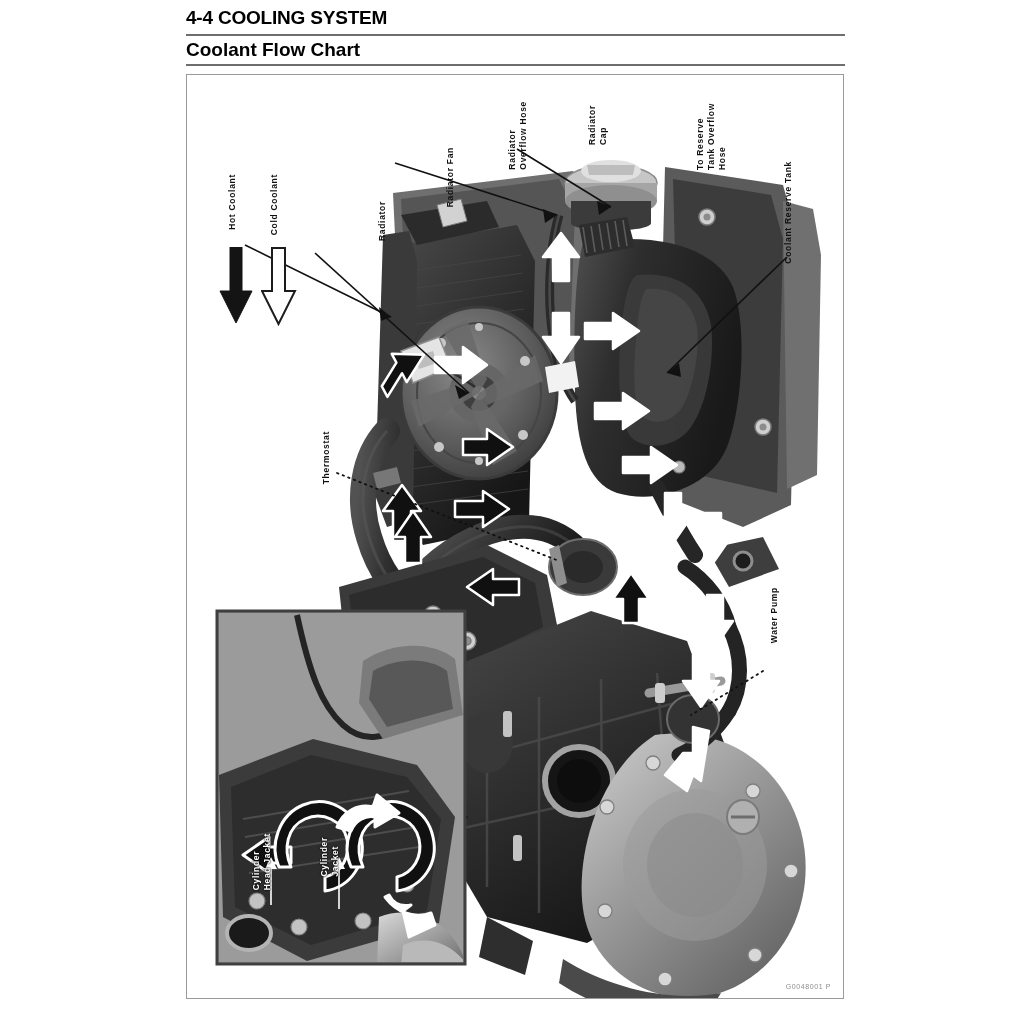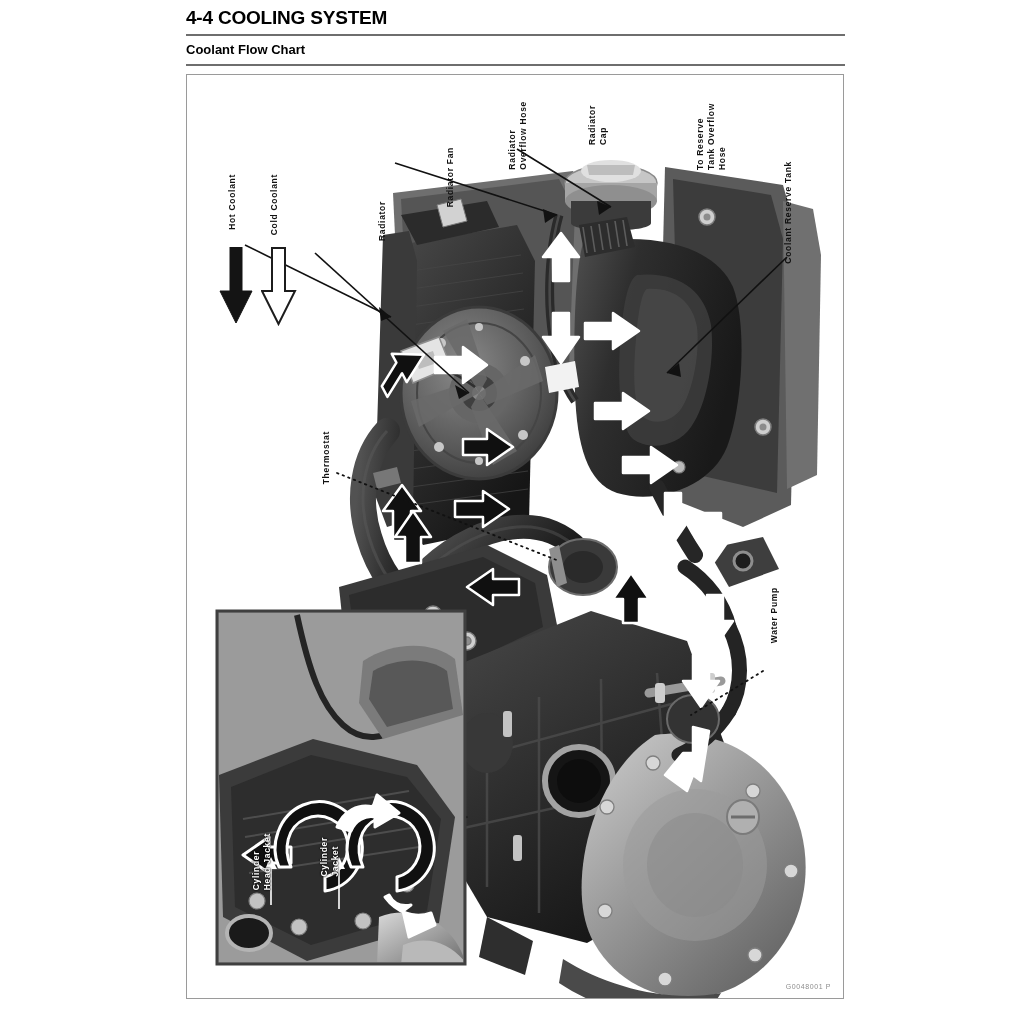--- a/index.html
+++ b/index.html
@@ -32,21 +32,21 @@
     line-height: 24px;
     margin: 0 0 4px 0;
     white-space: nowrap;
   }
   .rule {
     height: 2px;
     background: #6e6e6e;
     width: 100%;
   }
   .section-title {
-    font-size: 13px;
+    font-size: 19px;
     font-weight: bold;
     line-height: 22px;
     margin: 3px 0 3px 0;
     white-space: nowrap;
   }
 
   
   .figure-frame {
     position: absolute;
     left: 186px;

